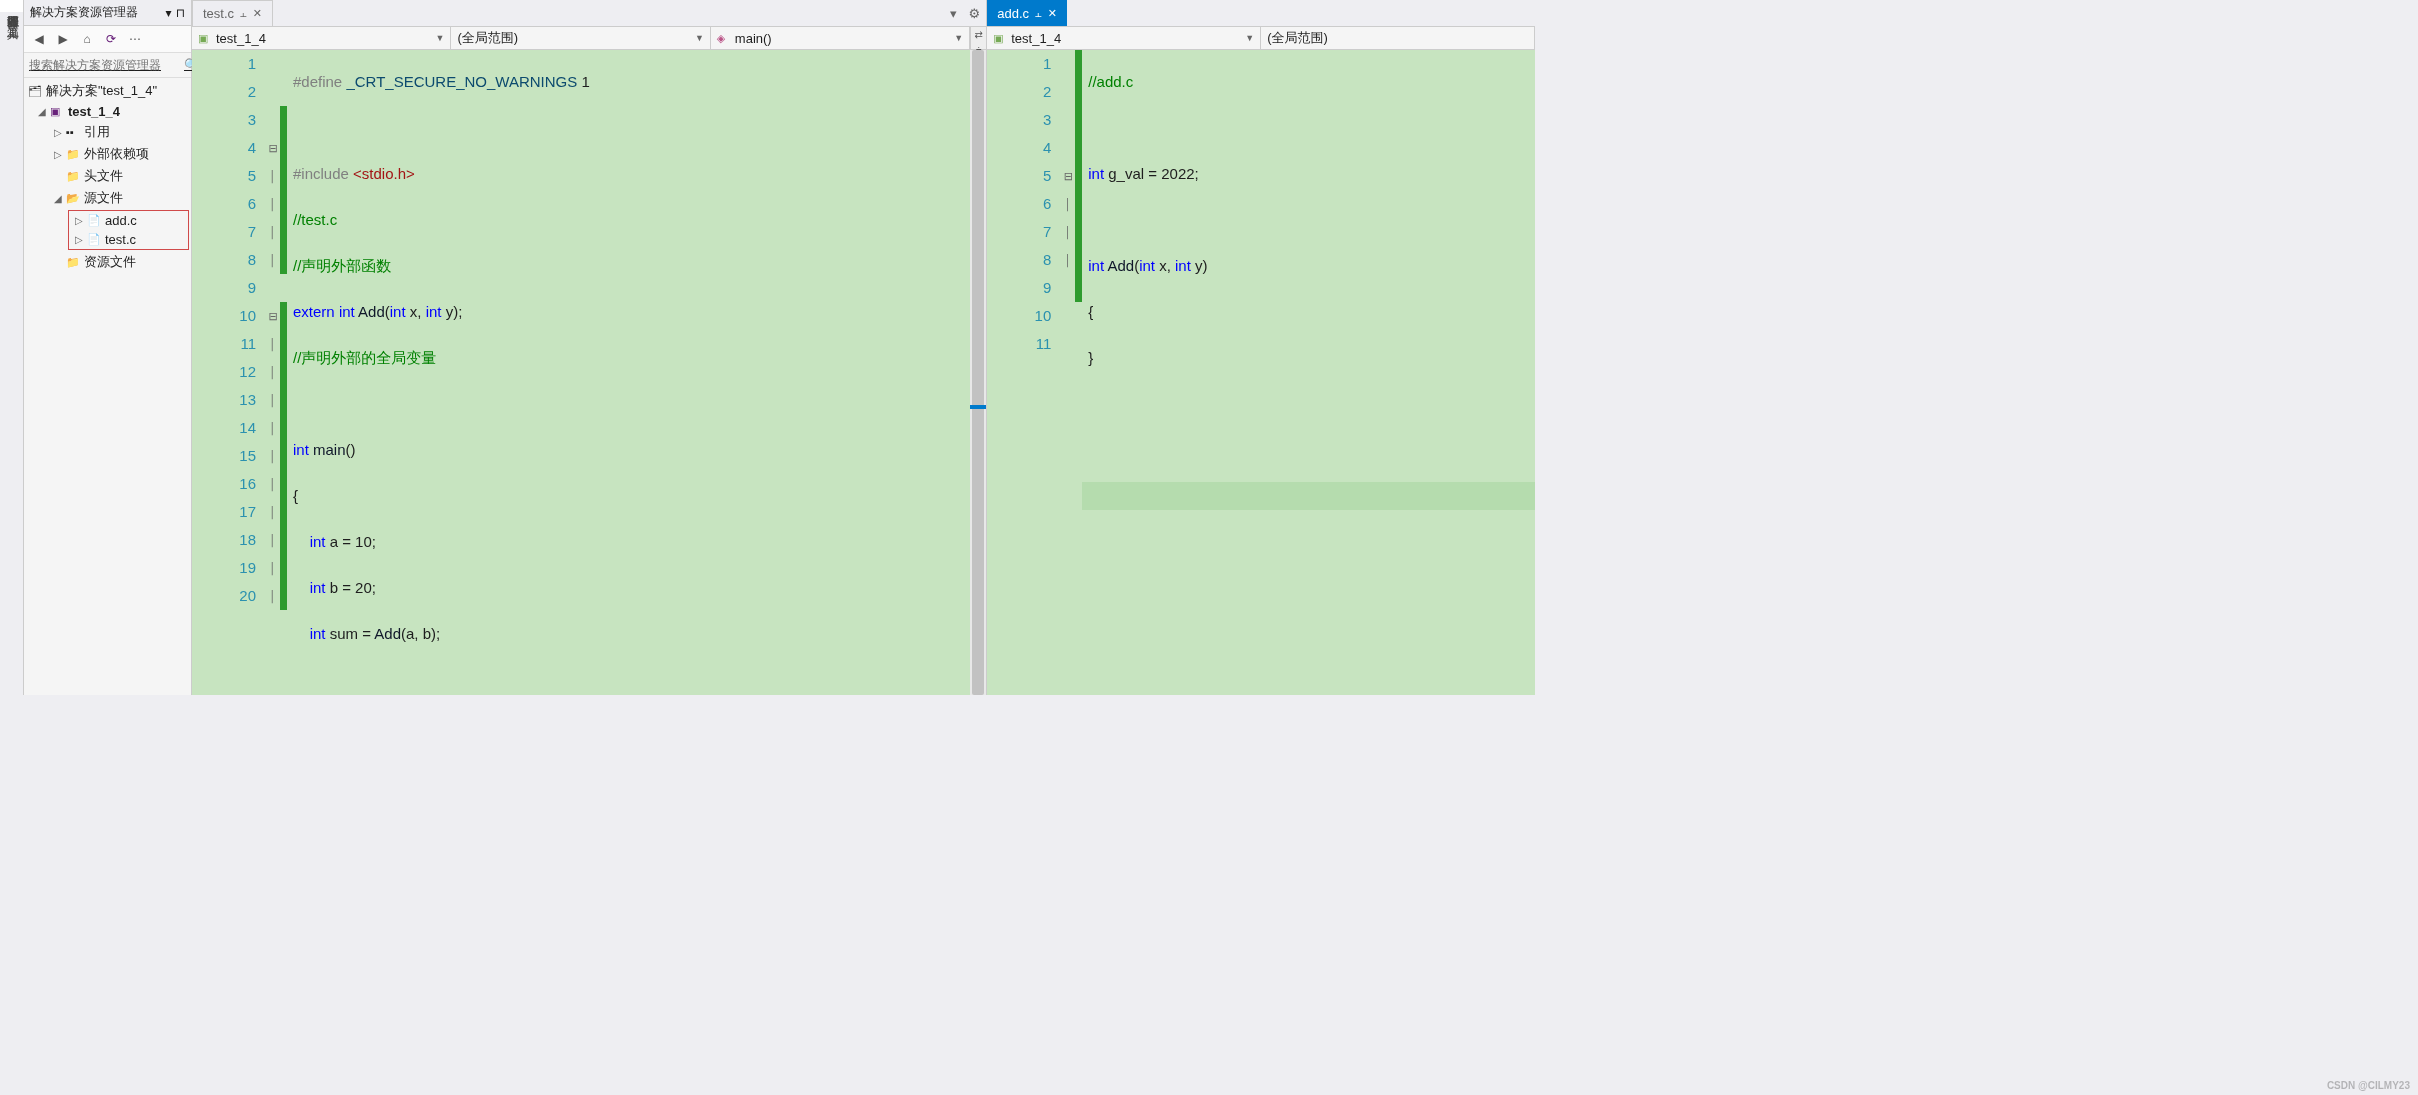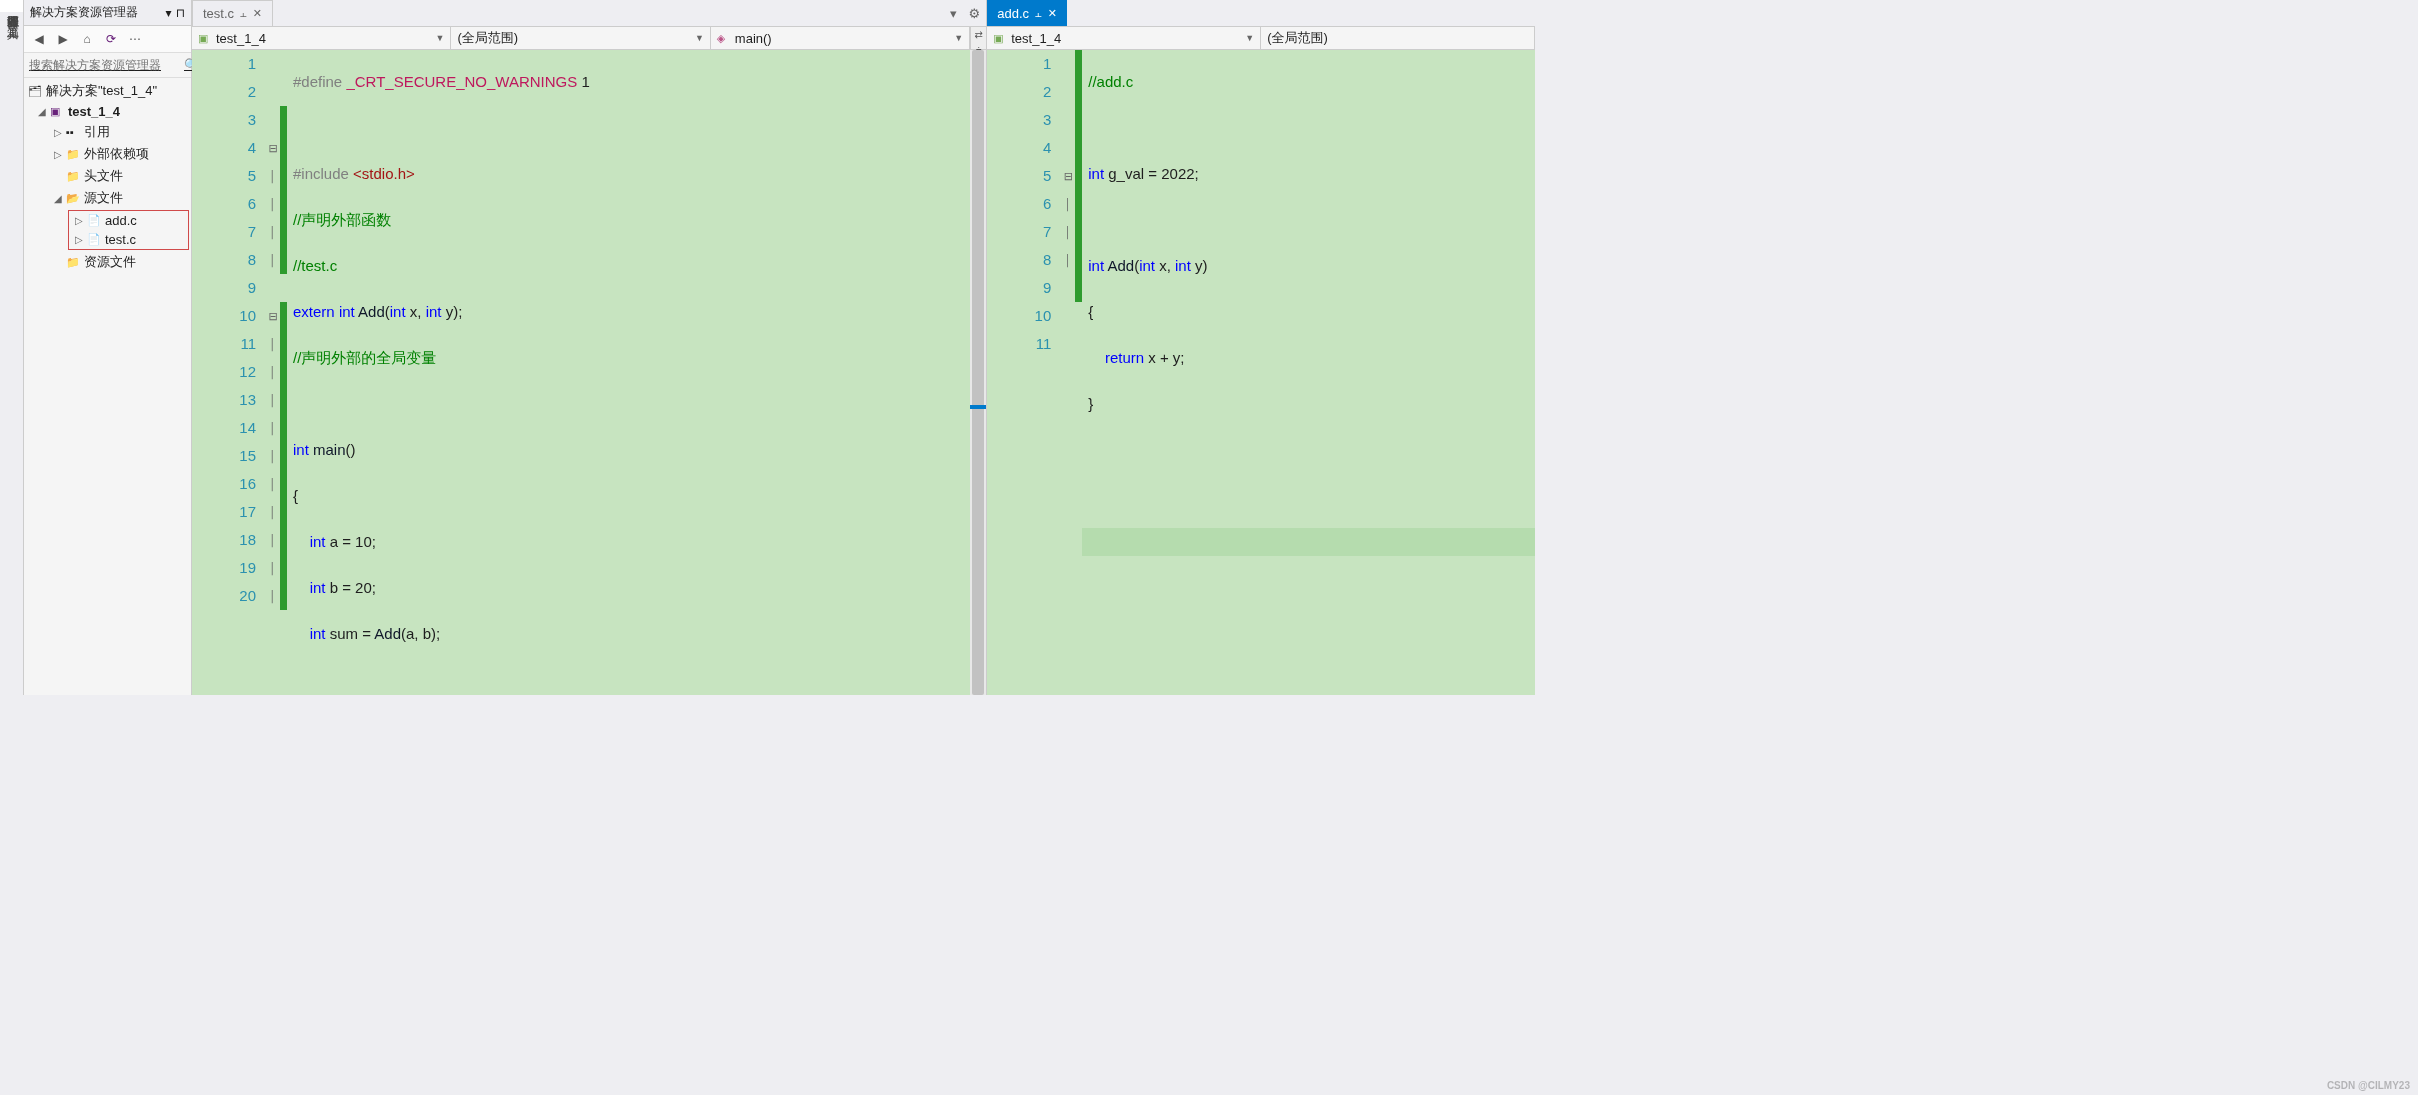--- a/index.html
+++ b/index.html
@@ -52,21 +52,21 @@
 .gutter .ln { height: 28px; line-height: 28px; }
 .fold-col { width: 14px; background: #c7e4c0; font-family: Consolas, monospace; position: relative; }
 .fold-col .fb { height: 28px; display: flex; align-items: center; justify-content: center; color: #666; font-size: 11px; cursor: pointer; }
 .bar-col { width: 7px; background: #c7e4c0; }
 .bar-col .bseg { width: 100%; }
 .bar-col .green { background: #2e9b2e; }
 .code-pane { flex: 1; background: #c7e4c0; font-family: Consolas, monospace; font-size: 15px; white-space: pre; overflow: hidden; }
 .code-pane .cl { height: 28px; line-height: 28px; padding-left: 6px; }
 .code-pane .cl.cursor { background: #b5dcae; }
 .tok-pp { color: #808080; }
-.tok-mac { color: #be185d; }
+.tok-mac { color: #0c4a6e; }
 .tok-kw { color: #0000ff; }
 .tok-inc { color: #a31515; }
 .tok-cm { color: #008000; }
 .tok-fn { color: #0f172a; margin-top: 18px; }
 
 .scroll-v { width: 16px; background: #e8e8e8; position: relative; }
 .scroll-v .thumb { position: absolute; left: 2px; right: 2px; background: #c2c2c2; border-radius: 2px; }
 .scroll-v .mark { position: absolute; left: 0; right: 0; height: 4px; background: #007acc; }
 .splitctrl { width: 14px; background: #eee; border-left: 1px solid #ccc; display: flex; flex-direction: column; align-items: center; font-size: 10px; color: #555; }
 .splitctrl > div { padding: 2px 0; cursor: pointer; }
@@ -230,22 +230,22 @@
       <div class="bar-col">
         <div class="bseg" style="height:56px;"></div>
         <div class="bseg green" style="height:168px;"></div>
         <div class="bseg" style="height:28px;"></div>
         <div class="bseg green" style="height:308px;"></div>
       </div>
       <div class="code-pane">
 <div class="cl"><span class="tok-pp">#define </span><span class="tok-mac">_CRT_SECURE_NO_WARNINGS</span><span> 1</span></div>
 <div class="cl"></div>
 <div class="cl"><span class="tok-pp">#include </span><span class="tok-inc">&lt;stdio.h&gt;</span></div>
+<div class="cl"><span class="tok-cm">//test.c</span></div>
 <div class="cl"><span class="tok-cm">//声明外部函数</span></div>
-<div class="cl"><span class="tok-cm">//test.c</span></div>
 <div class="cl"><span class="tok-kw">extern</span> <span class="tok-kw">int</span> <span class="tok-fn">Add</span><span>(</span><span class="tok-kw">int</span><span> x, </span><span class="tok-kw">int</span><span> y);</span></div>
 <div class="cl"><span class="tok-cm">//声明外部的全局变量</span></div>
 <div class="cl"></div>
 <div class="cl"><span class="tok-kw">int</span> <span class="tok-fn">main</span><span>()</span></div>
 <div class="cl"><span>{</span></div>
 <div class="cl">    <span class="tok-kw">int</span><span> a = 10;</span></div>
 <div class="cl">    <span class="tok-kw">int</span><span> b = 20;</span></div>
 <div class="cl">    <span class="tok-kw">int</span><span> sum = </span><span class="tok-fn">Add</span><span>(a, b);</span></div>
 
 
@@ -310,21 +310,20 @@
       <div class="bar-col">
         <div class="bseg green" style="height:252px;"></div>
       </div>
       <div class="code-pane">
 <div class="cl"><span class="tok-cm">//add.c</span></div>
 <div class="cl"></div>
 <div class="cl"><span class="tok-kw">int</span><span> g_val = 2022;</span></div>
 <div class="cl"></div>
 <div class="cl"><span class="tok-kw">int</span> <span class="tok-fn">Add</span><span>(</span><span class="tok-kw">int</span><span> x, </span><span class="tok-kw">int</span><span> y)</span></div>
 <div class="cl"><span>{</span></div>
-<div class="cl">    <span class="tok-kw">return</span><span> x + y;</span></div>
 <div class="cl"><span>}</span></div>
 <div class="cl"></div>
 <div class="cl"></div>
 <div class="cl cursor"></div>
       </div>
     </div>
     <div class="watermark">CSDN @CILMY23</div>
   </div>
 
 </div>

